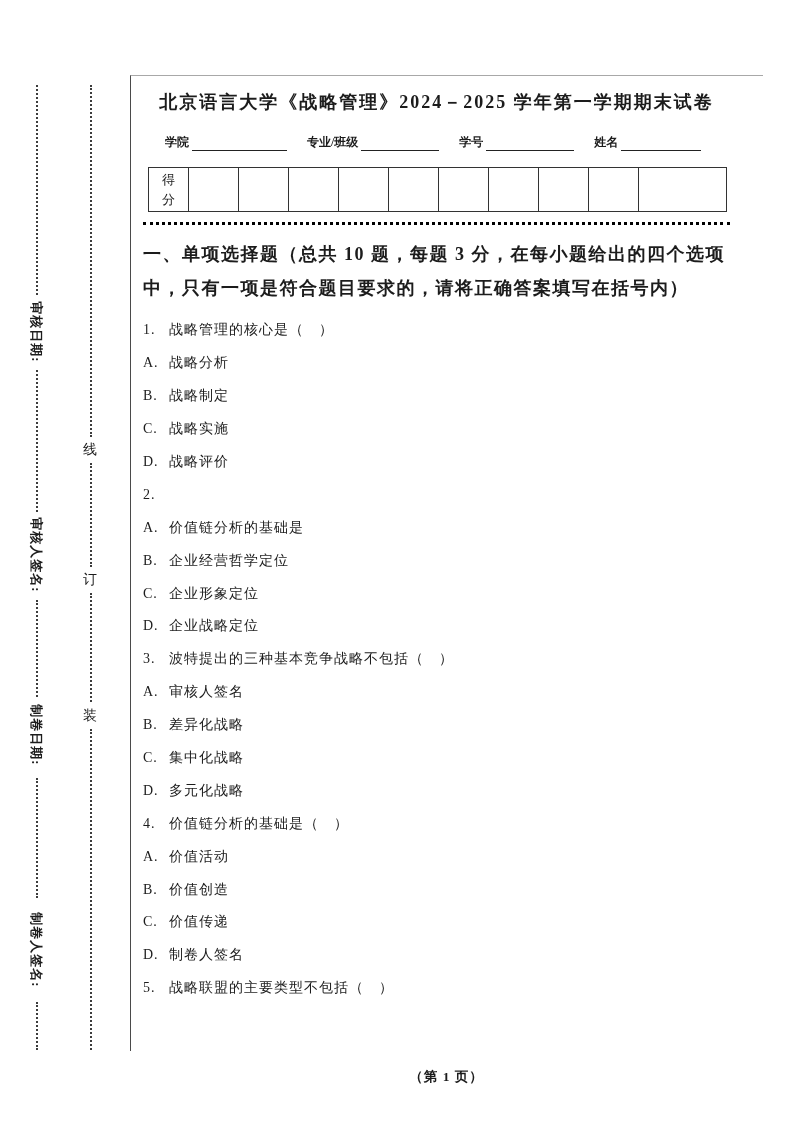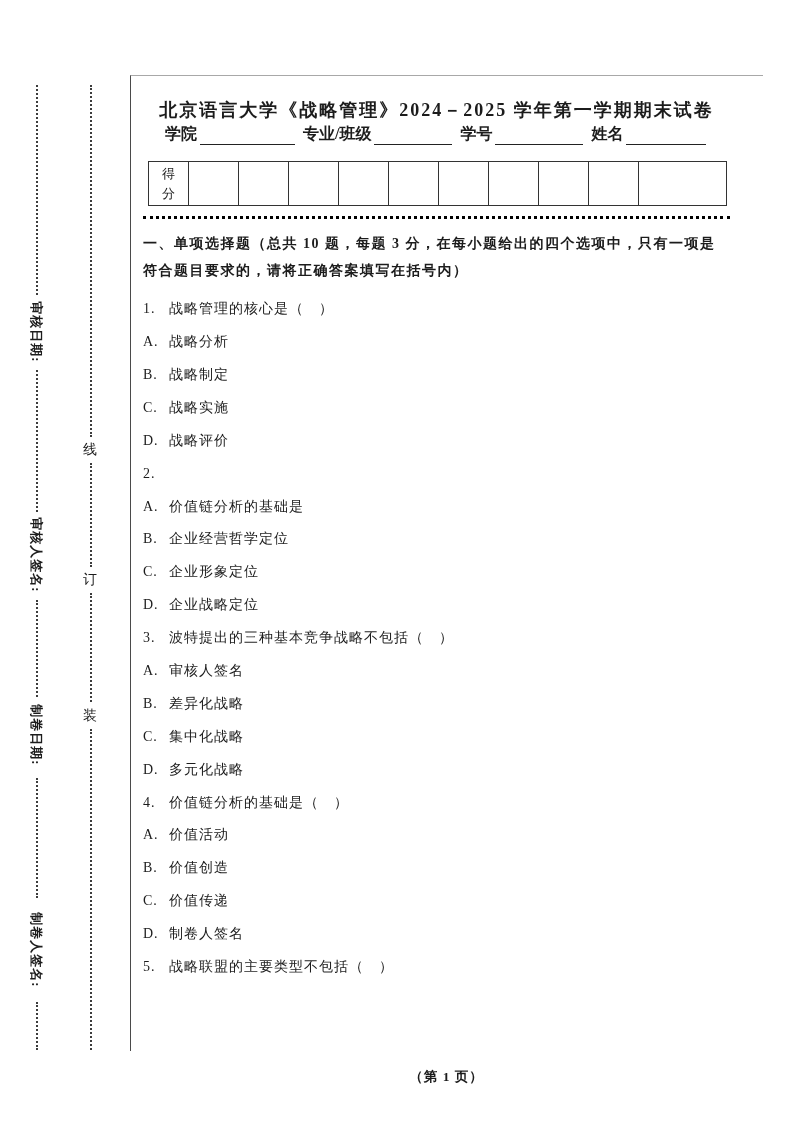--- a/index.html
+++ b/index.html
@@ -13,34 +13,34 @@
   .vdots { position:absolute; width:0; border-left:2px dotted #3c3c3c; }
   .vlabel {
     position:absolute; white-space:nowrap; font-weight:bold; font-size:13px;
     letter-spacing:1px; transform:translate(-50%,-50%) rotate(90deg);
   }
   .bchar { position:absolute; font-size:14px; transform:translate(-50%,-50%); }
   
   .content {
     position:absolute; left:130px; top:75px; width:633px; height:976px;
     border-left:1.5px solid #4a4a4a; border-top:1px solid #a8a8a8;
-    padding:20px 33px 0 12px;
+    padding:12px 33px 0 12px;
   }
   .title { text-align:center; font-size:18px; font-weight:bold; letter-spacing:2px; margin-top:2px; }
-  .info-row { display:flex; align-items:flex-end; margin-top:2px; padding-left:22px; gap:8px; font-size:16px; font-weight:bold; }
+  .info-row { display:flex; align-items:flex-end; margin-top:20px; padding-left:22px; gap:20px; font-size:12px; font-weight:bold; }
   .field { display:flex; align-items:flex-end; }
   .fline { display:inline-block; height:15px; border-bottom:1.2px solid #222; margin-left:3px; }
   .w95{width:95px} .w78{width:78px} .w88{width:88px} .w80{width:80px}
   .score-table { border-collapse:collapse; table-layout:fixed; margin:16px 0 0 5px; }
   .score-table td { border:1.2px solid #333; text-align:center; vertical-align:middle; font-size:13px; padding:2px; }
   .r1 td { height:46px; } .r2 td { height:42px;margin-left:12px; }
   .stack  { display:inline-block; width:1.15em; word-break:break-all; line-height:1.5; }
   .stack4 { display:inline-block; width:2.3em;  word-break:break-all; line-height:1.5; }
   .dotted-sep { margin-top:10px; height:0; border-top:3.5px dotted #000; }
-  .section-heading { margin-top:12px; font-size:14px; line-height:1.9; letter-spacing:1.5px; font-weight:600; }
+  .section-heading { margin-top:12px; font-size:18px; line-height:1.9; letter-spacing:1.5px; font-weight:600; }
   .questions { margin-top:16px; display:flex; flex-direction:column; gap:14px; font-size:14px; letter-spacing:1px; line-height:1.35; }
   .qline { display:flex; }
   .qnum { flex:0 0 26px; }
   .footer { position:absolute; left:130px; top:1068px; width:633px; text-align:center; font-size:13.5px; font-weight:bold; letter-spacing:1px; }
 </style>
 </head>
 <body>
 
 <div class="page">
 

